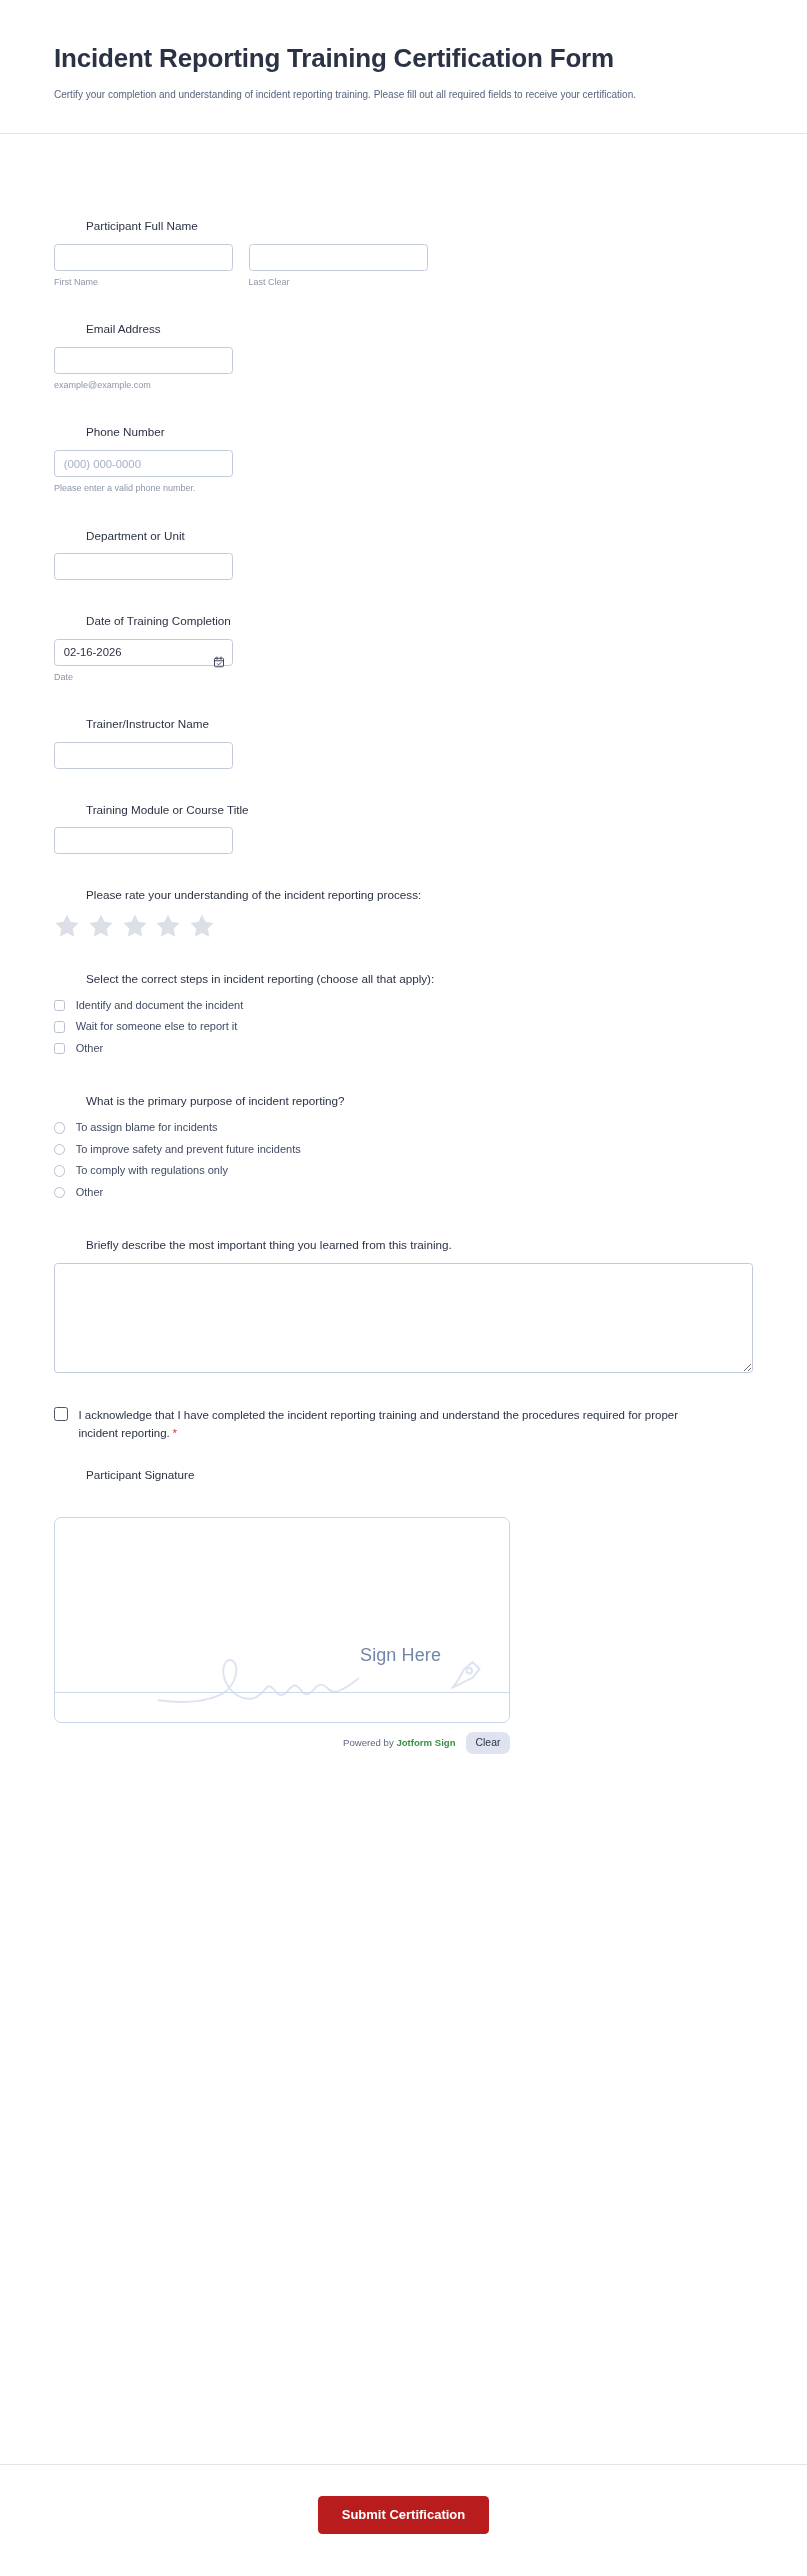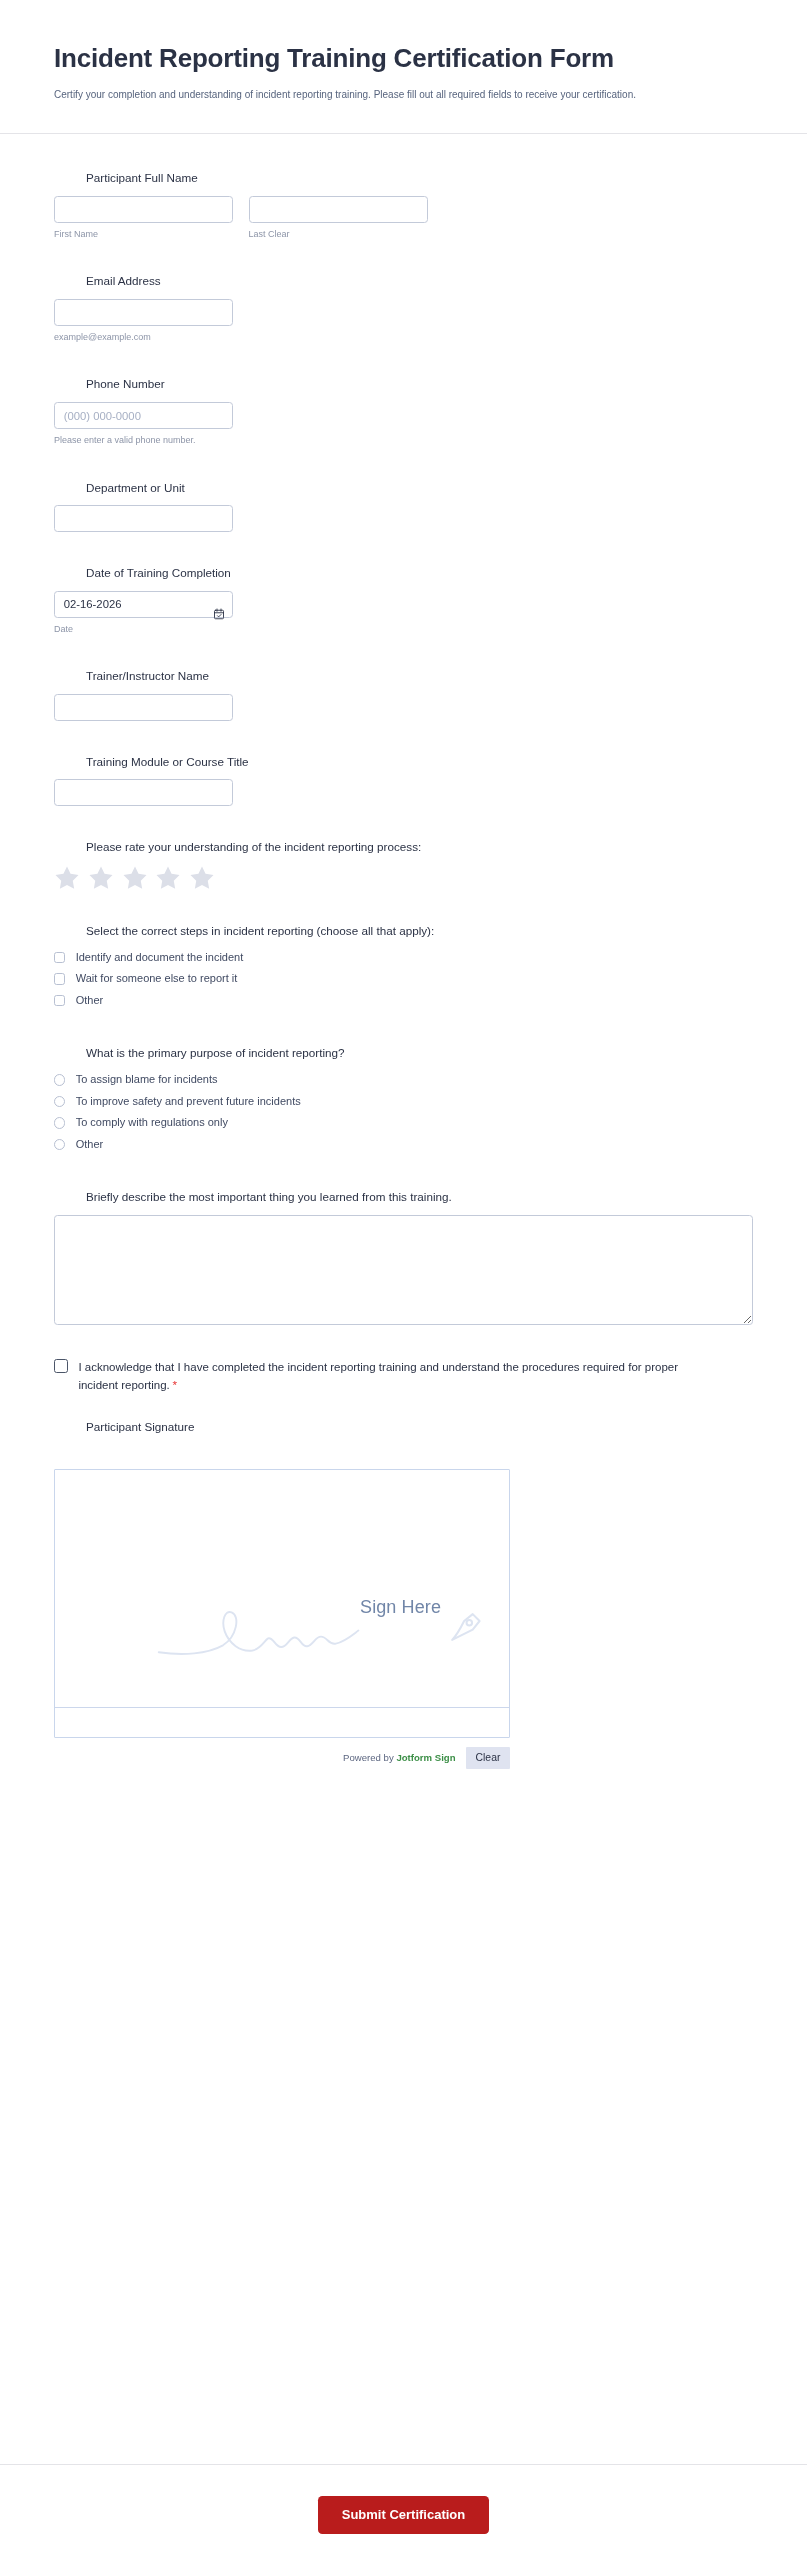--- a/index.html
+++ b/index.html
@@ -17,20 +17,21 @@
     -webkit-font-smoothing: antialiased;
   }
 
   .page {
     width: 807px;
     min-height: 2576px;
     background: #ffffff;
     position: relative;
     display: flex;
     flex-direction: column;
+    gap: 48px;
   }
 
   
   .form-header {
     padding: 42px 54px 29.5px 54px;
     border-bottom: 0.9px solid #e4e4e8;
   }
   .form-title {
     font-size: 26px;
     line-height: 1.28;
@@ -209,23 +210,23 @@
     font-size: 11.5px;
     line-height: 1.62;
     color: #2b3245;
     max-width: 608px;
   }
 
   
   .sig-field { padding-top: 19px; }
   .sig-pad {
     width: 456px;
-    height: 269px;
+    height: 206px;
     border: 0.9px solid #c9d6ec;
-    border-radius: 1px;
+    border-radius: 7px;
     background: #ffffff;
     position: relative;
     overflow: hidden;
     cursor: crosshair;
     margin-top: 33px;
   }
   .sig-inner {
     position: absolute;
     left: 0; right: 0; top: 0; bottom: 0;
   }
@@ -275,21 +276,21 @@
     font-size: 9.6px;
     color: #5c6680;
   }
   .powered b { color: #3c8f47; font-weight: bold; }
   .clear-btn {
     font-family: "Liberation Sans", sans-serif;
     font-size: 10.4px;
     color: #2b3245;
     background: #dfe3f0;
     border: none;
-    border-radius: 1px;
+    border-radius: 7px;
     padding: 3.5px 9.6px;
     cursor: pointer;
     line-height: 1.4;
   }
 
   
   .form-footer {
     margin-top: 36px;
     border-top: 0.9px solid #e4e4e8;
     padding: 31px 0 42px 0;

